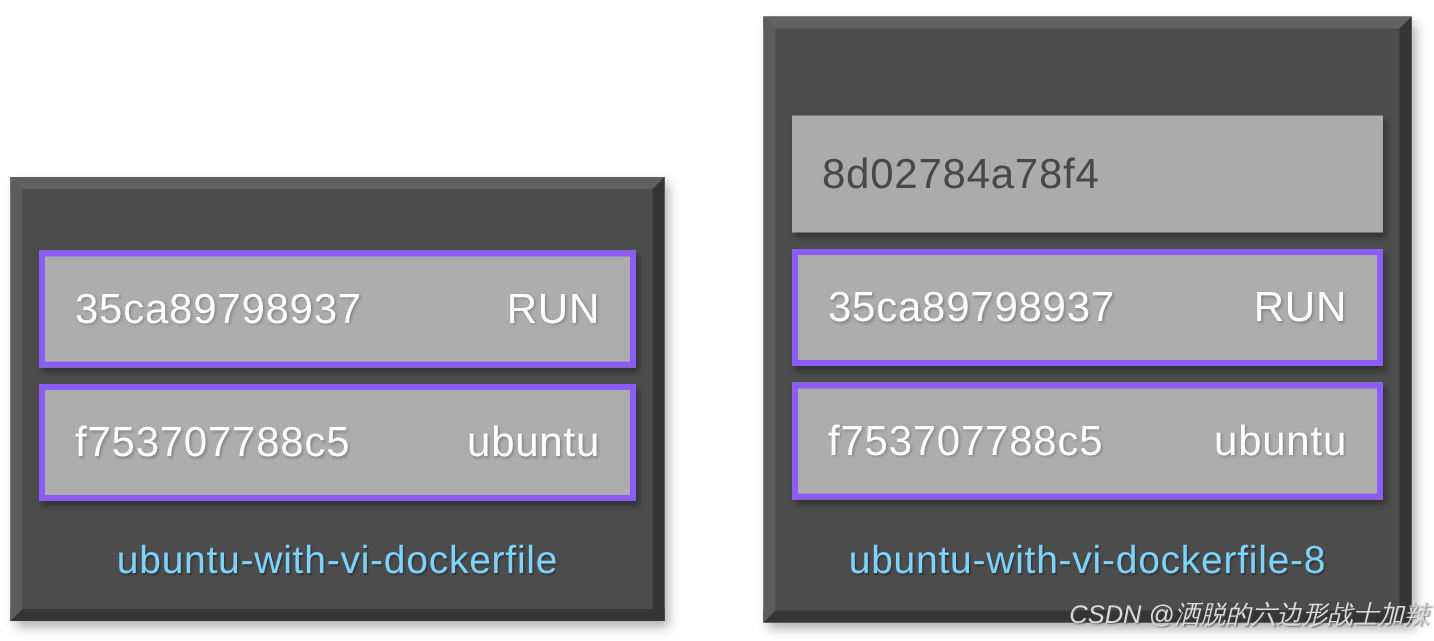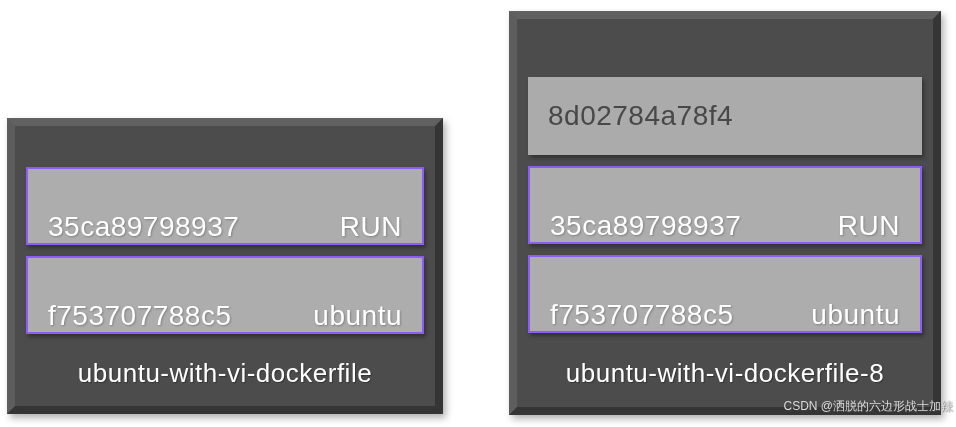--- a/index.html
+++ b/index.html
@@ -30,50 +30,50 @@
     display: flex;
     align-items: center;
     justify-content: space-between;
     padding: 0 20px;
     font-size: 28px;
     letter-spacing: 0.5px;
     box-shadow: 2px 3px 4px rgba(0,0,0,0.35);
   }
   .layer.light {
     background: #adadad;
-    border: 2px solid #8b5cf6;
+    border: 4px solid #8b5cf6;
     color: #ffffff;
     text-shadow: 1px 1px 2px rgba(0,0,0,0.25);
-    align-items: flex-end;
   }
   .layer.muted {
     background: #ababab;
     border: none;
     color: #484848;
   }
   .box-caption {
     flex: 1 1 auto;
     display: flex;
     align-items: center;
     justify-content: center;
-    color: #ffffff;
+    color: #7dd3fc;
     font-size: 26px;
     letter-spacing: 0.5px;
     padding-bottom: 4px;
     text-shadow: 1px 1px 1px rgba(0,0,0,0.3);
   }
   .watermark {
     position: absolute;
     right: 3px;
     top: 398px;
-    font-size: 12px;
+    font-size: 17px;
     color: #dadada;
     text-shadow: 1px 1px 1px rgba(70,70,70,0.7);
     white-space: nowrap;
     z-index: 5;
+    font-style: italic;
   }
 </style>
 </head>
 <body>
 
 <div class="canvas">
 
   <section class="docker-box box-1">
     <div class="layer light">
       <span>35ca89798937</span>

